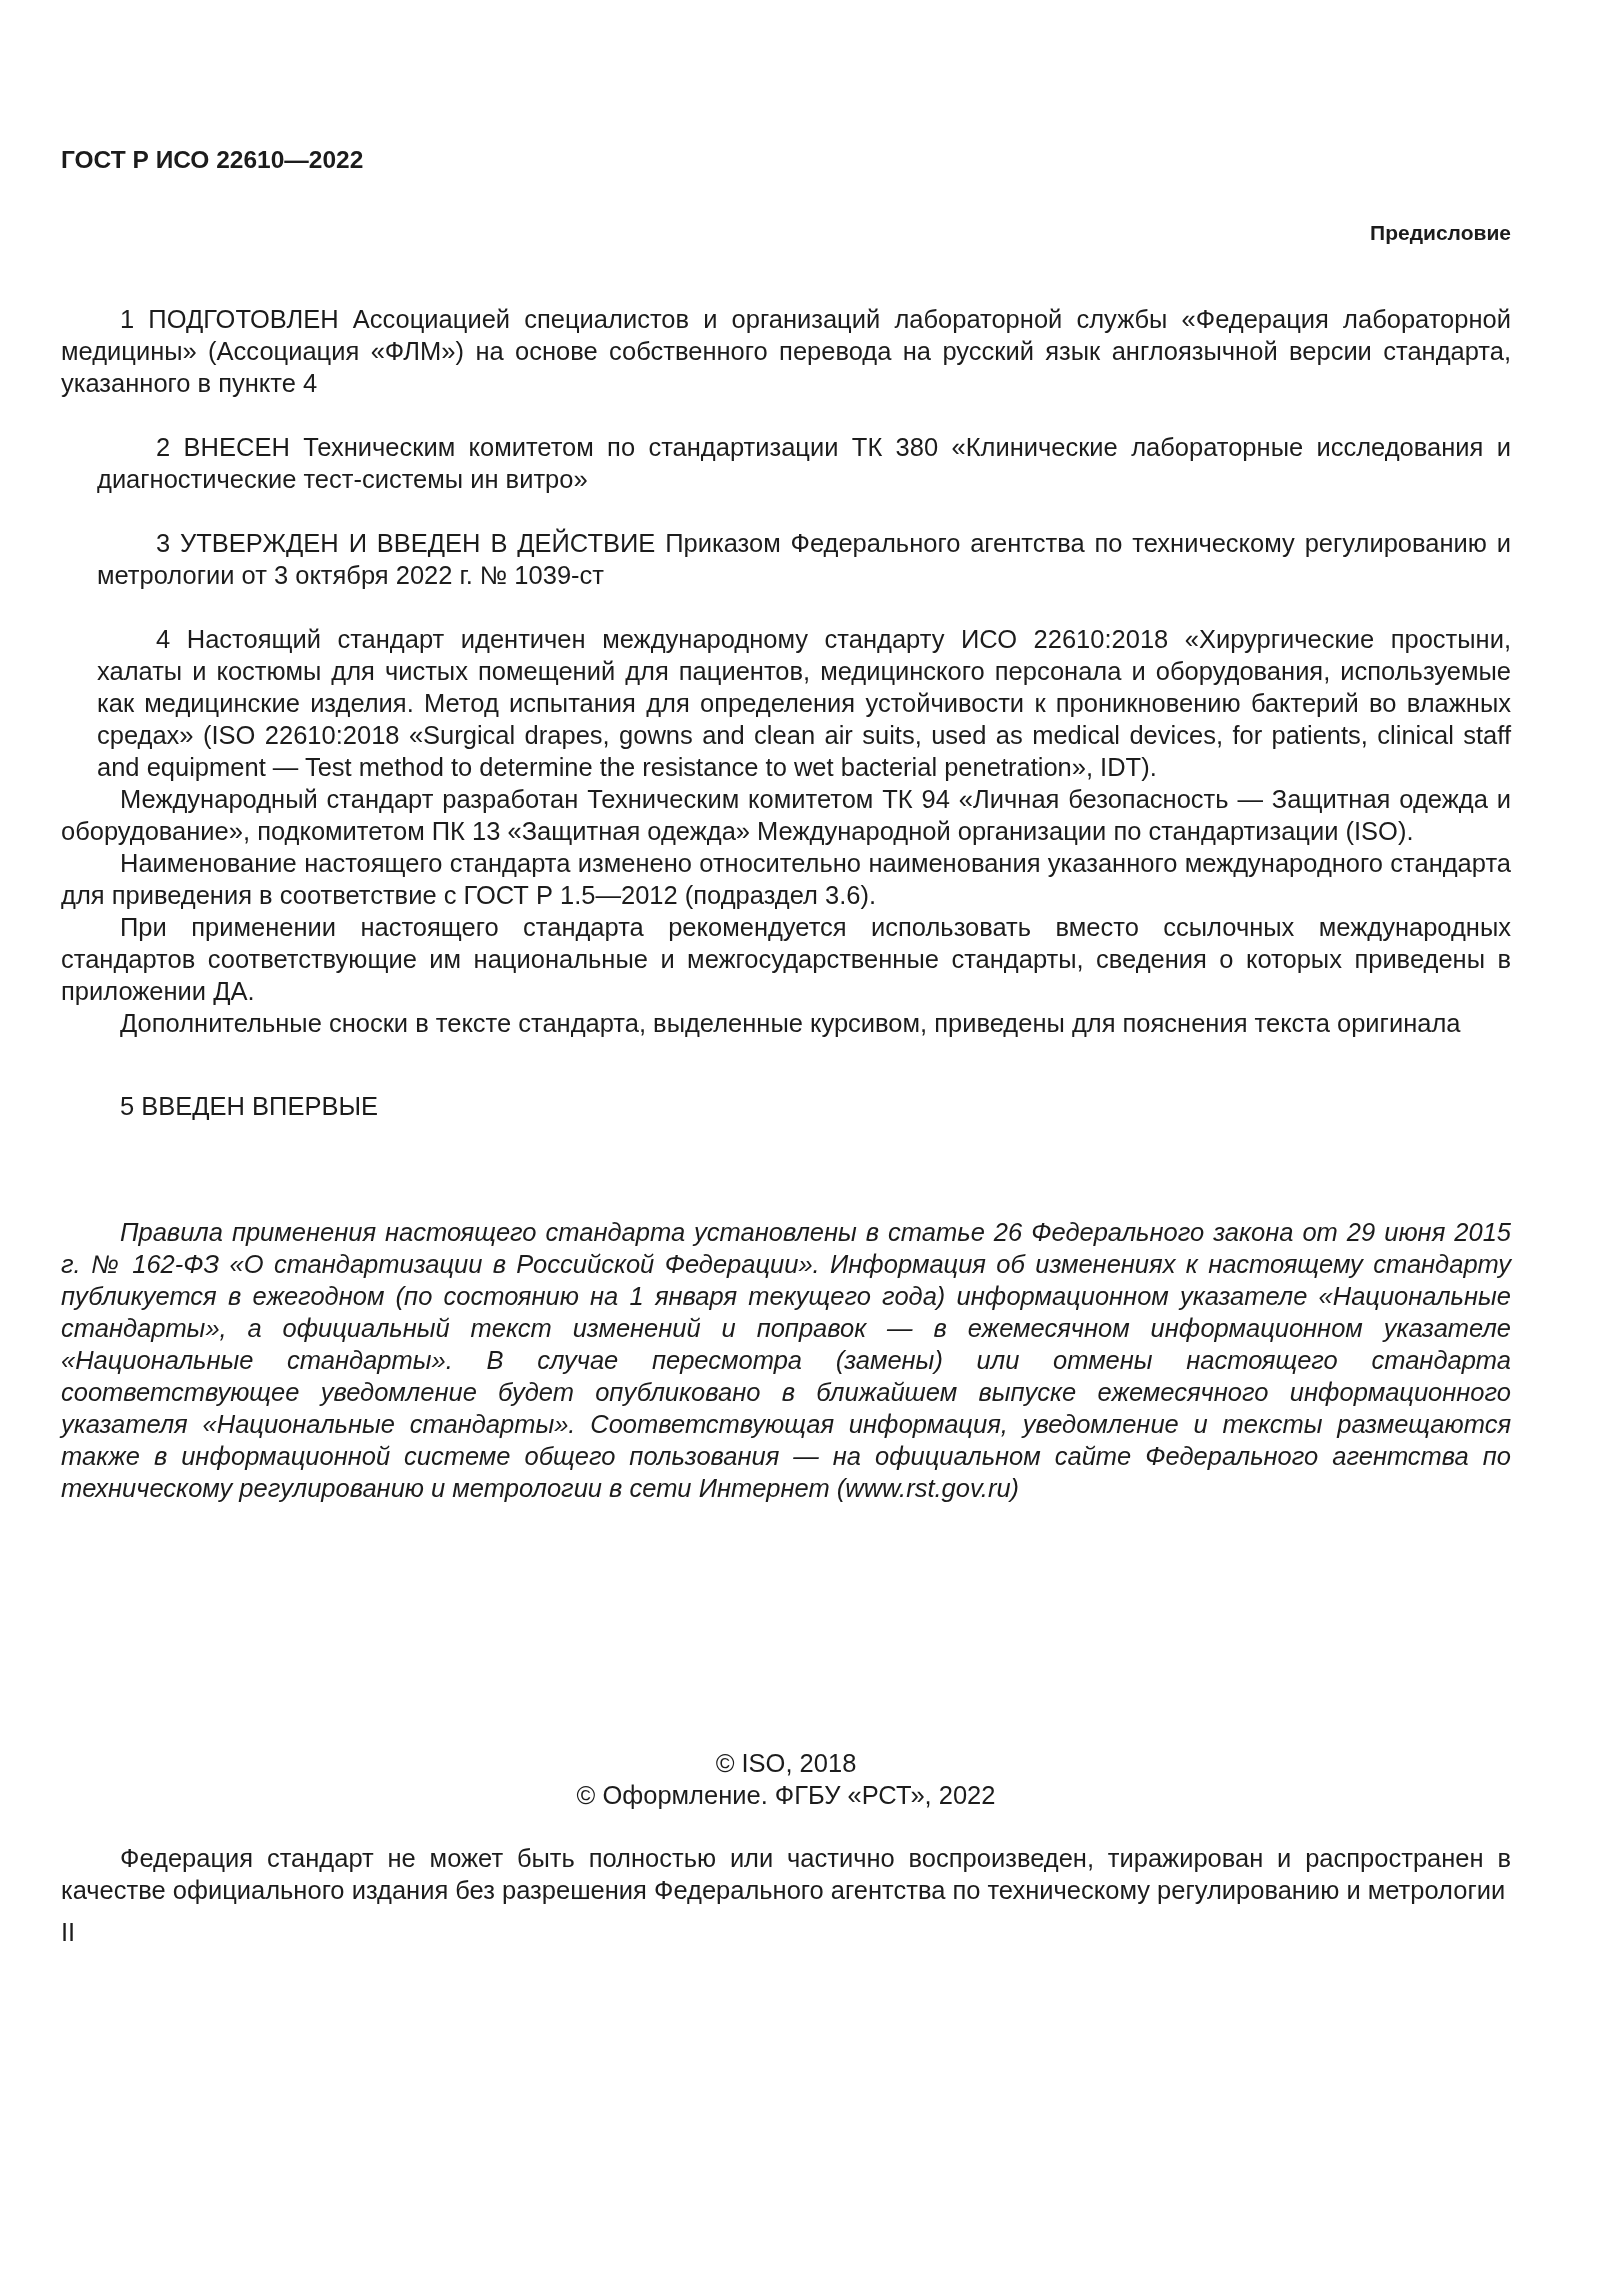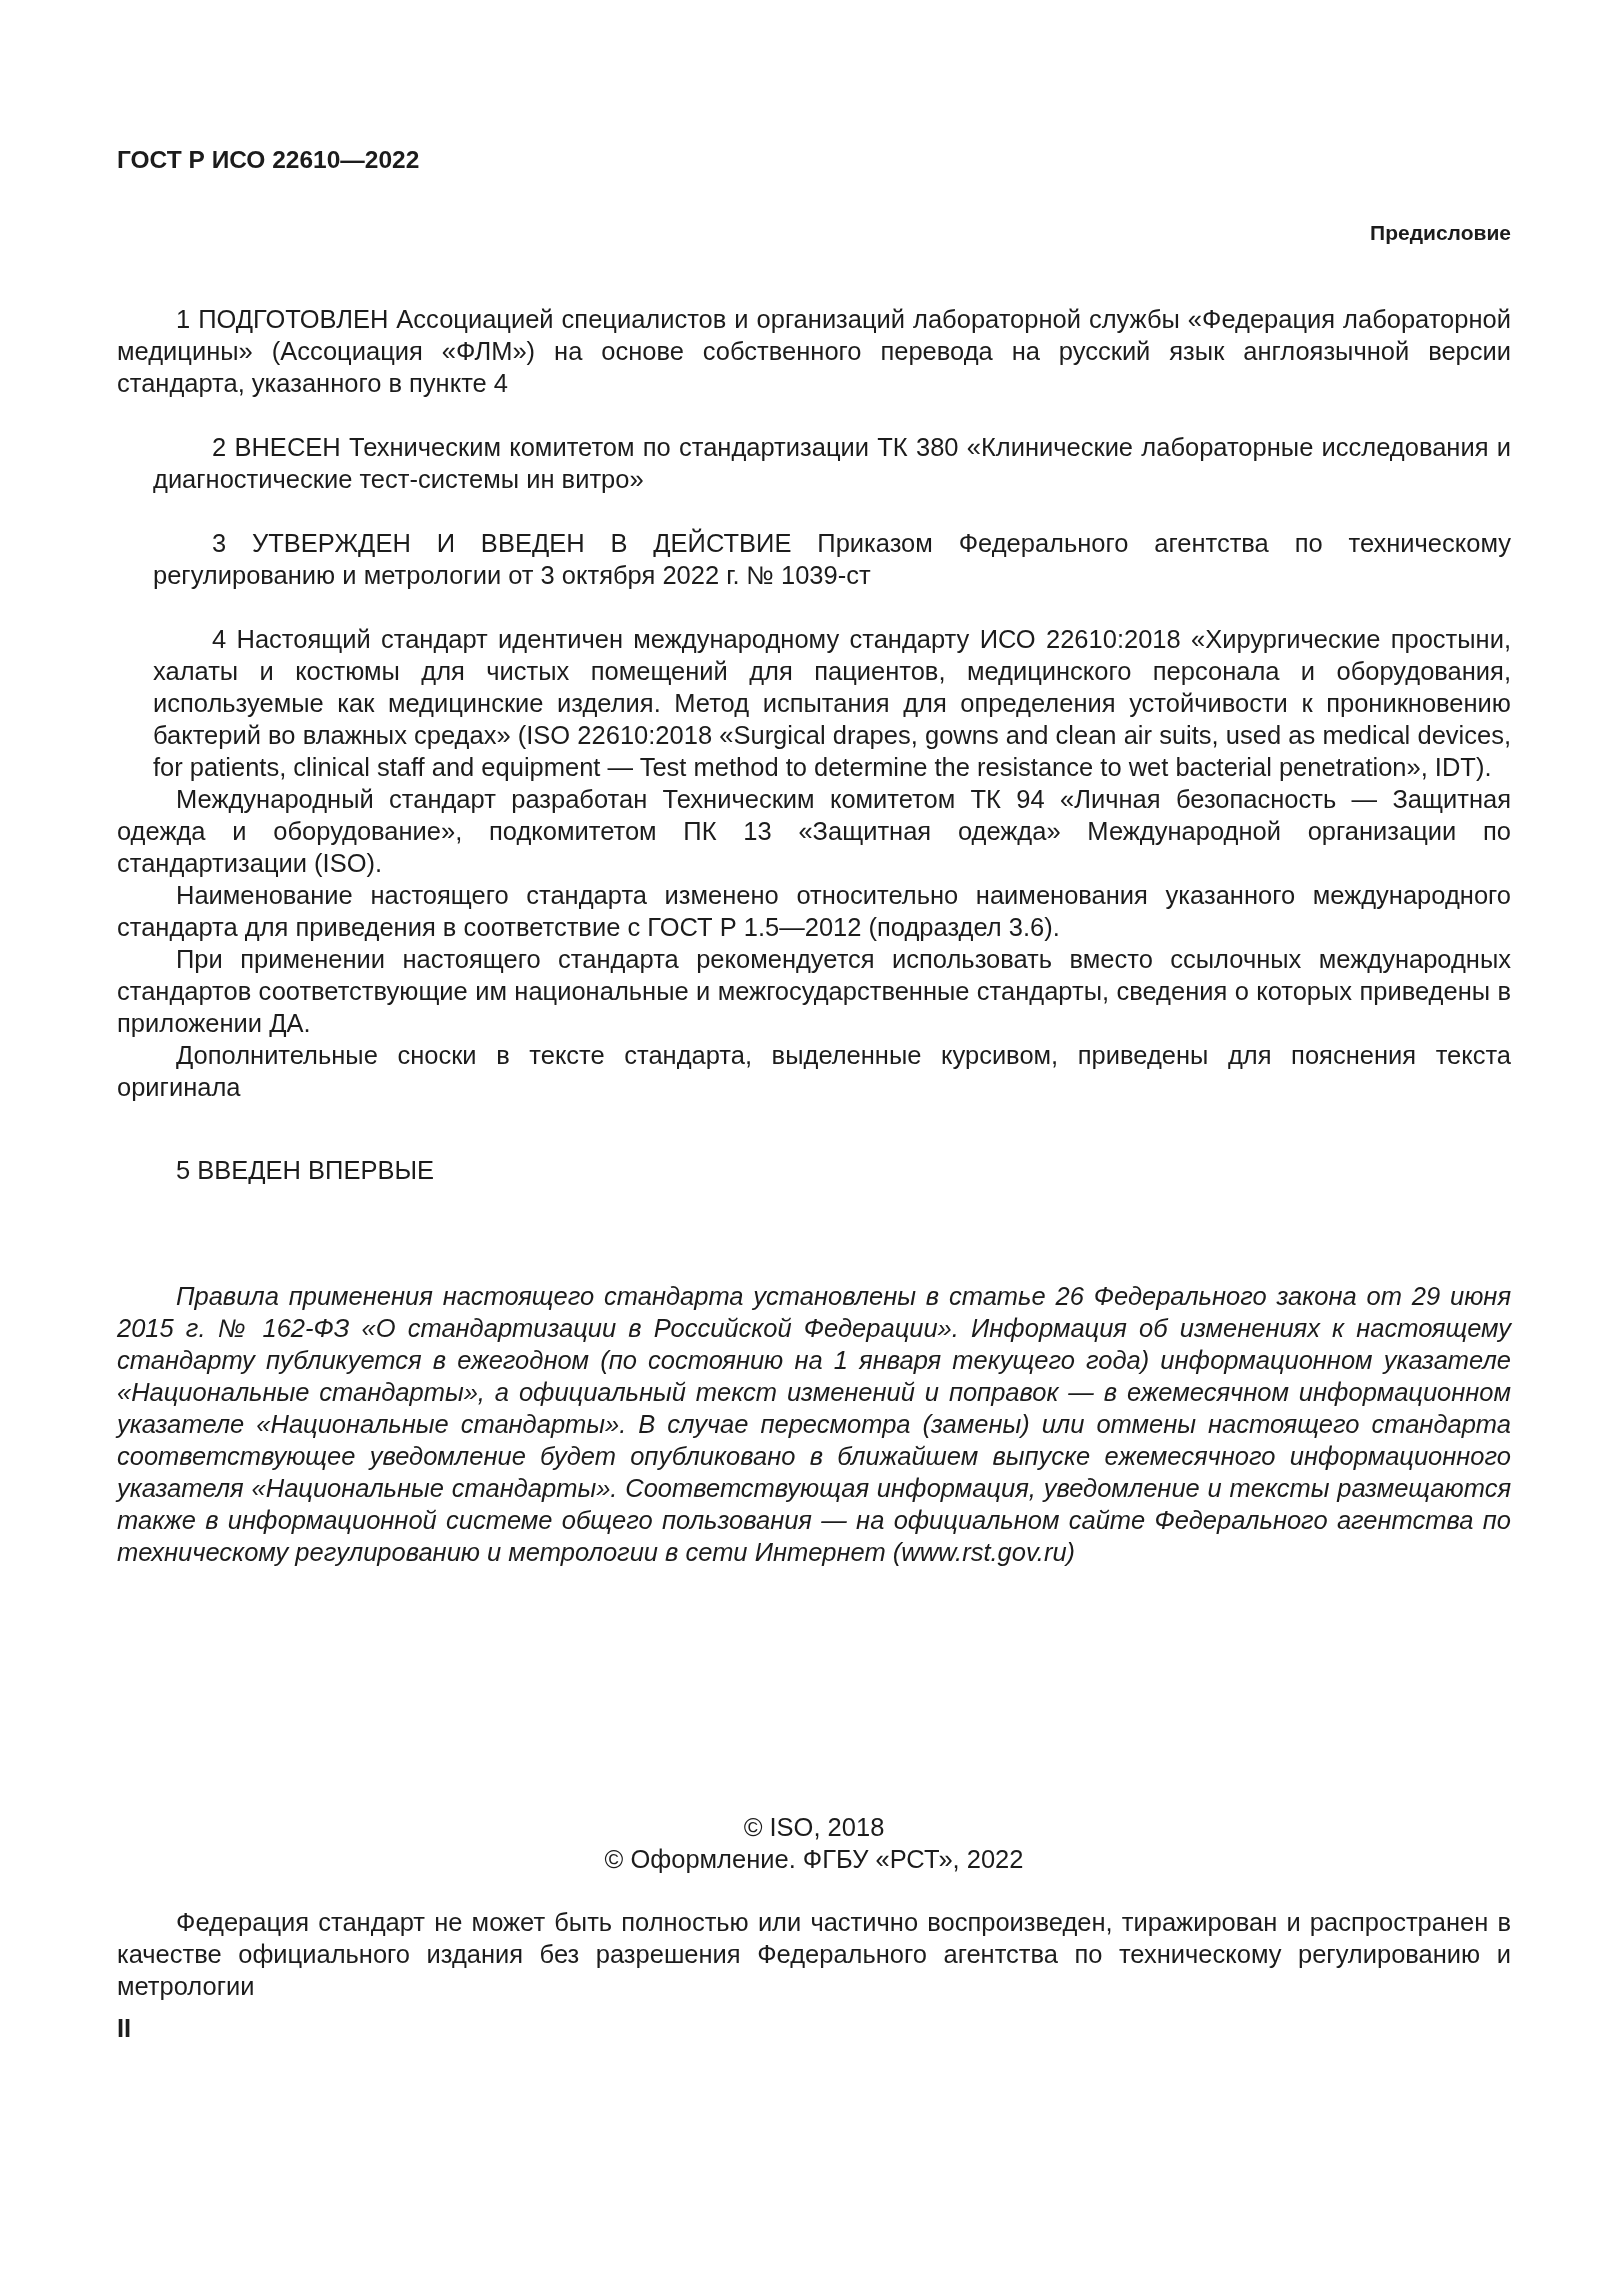--- a/index.html
+++ b/index.html
@@ -11,21 +11,21 @@
   .page {
     position: relative;
     width: 1621px;
     height: 2293px;
     box-sizing: border-box;
     background: #ffffff;
     color: #1c1c1c;
     font-family: "Liberation Sans", sans-serif;
     font-size: 25.5px;
     line-height: 32px;
-    padding: 145px 110px 0 117px;
+    padding: 145px 110px 0 61px;
     overflow: hidden;
   }
   .doc-code {
     font-weight: bold;
     font-size: 24.5px;
     line-height: 29px;
     margin: 0 0 43px 0;
   }
   .title {
     text-align: right;
@@ -45,21 +45,20 @@
     font-style: italic;
   }
   .copyright {
     margin-top: 243px;
     text-align: center;
   }
   .restriction { margin-top: 31px; }
   .page-number {
     margin-top: 9.8px;
     text-align: left;
-    font-weight: bold;
   }
 </style>
 </head>
 <body>
 
 <div class="page">
 
   <div class="doc-code">ГОСТ Р ИСО 22610—2022</div>
 
   <div class="title">Предисловие</div>

